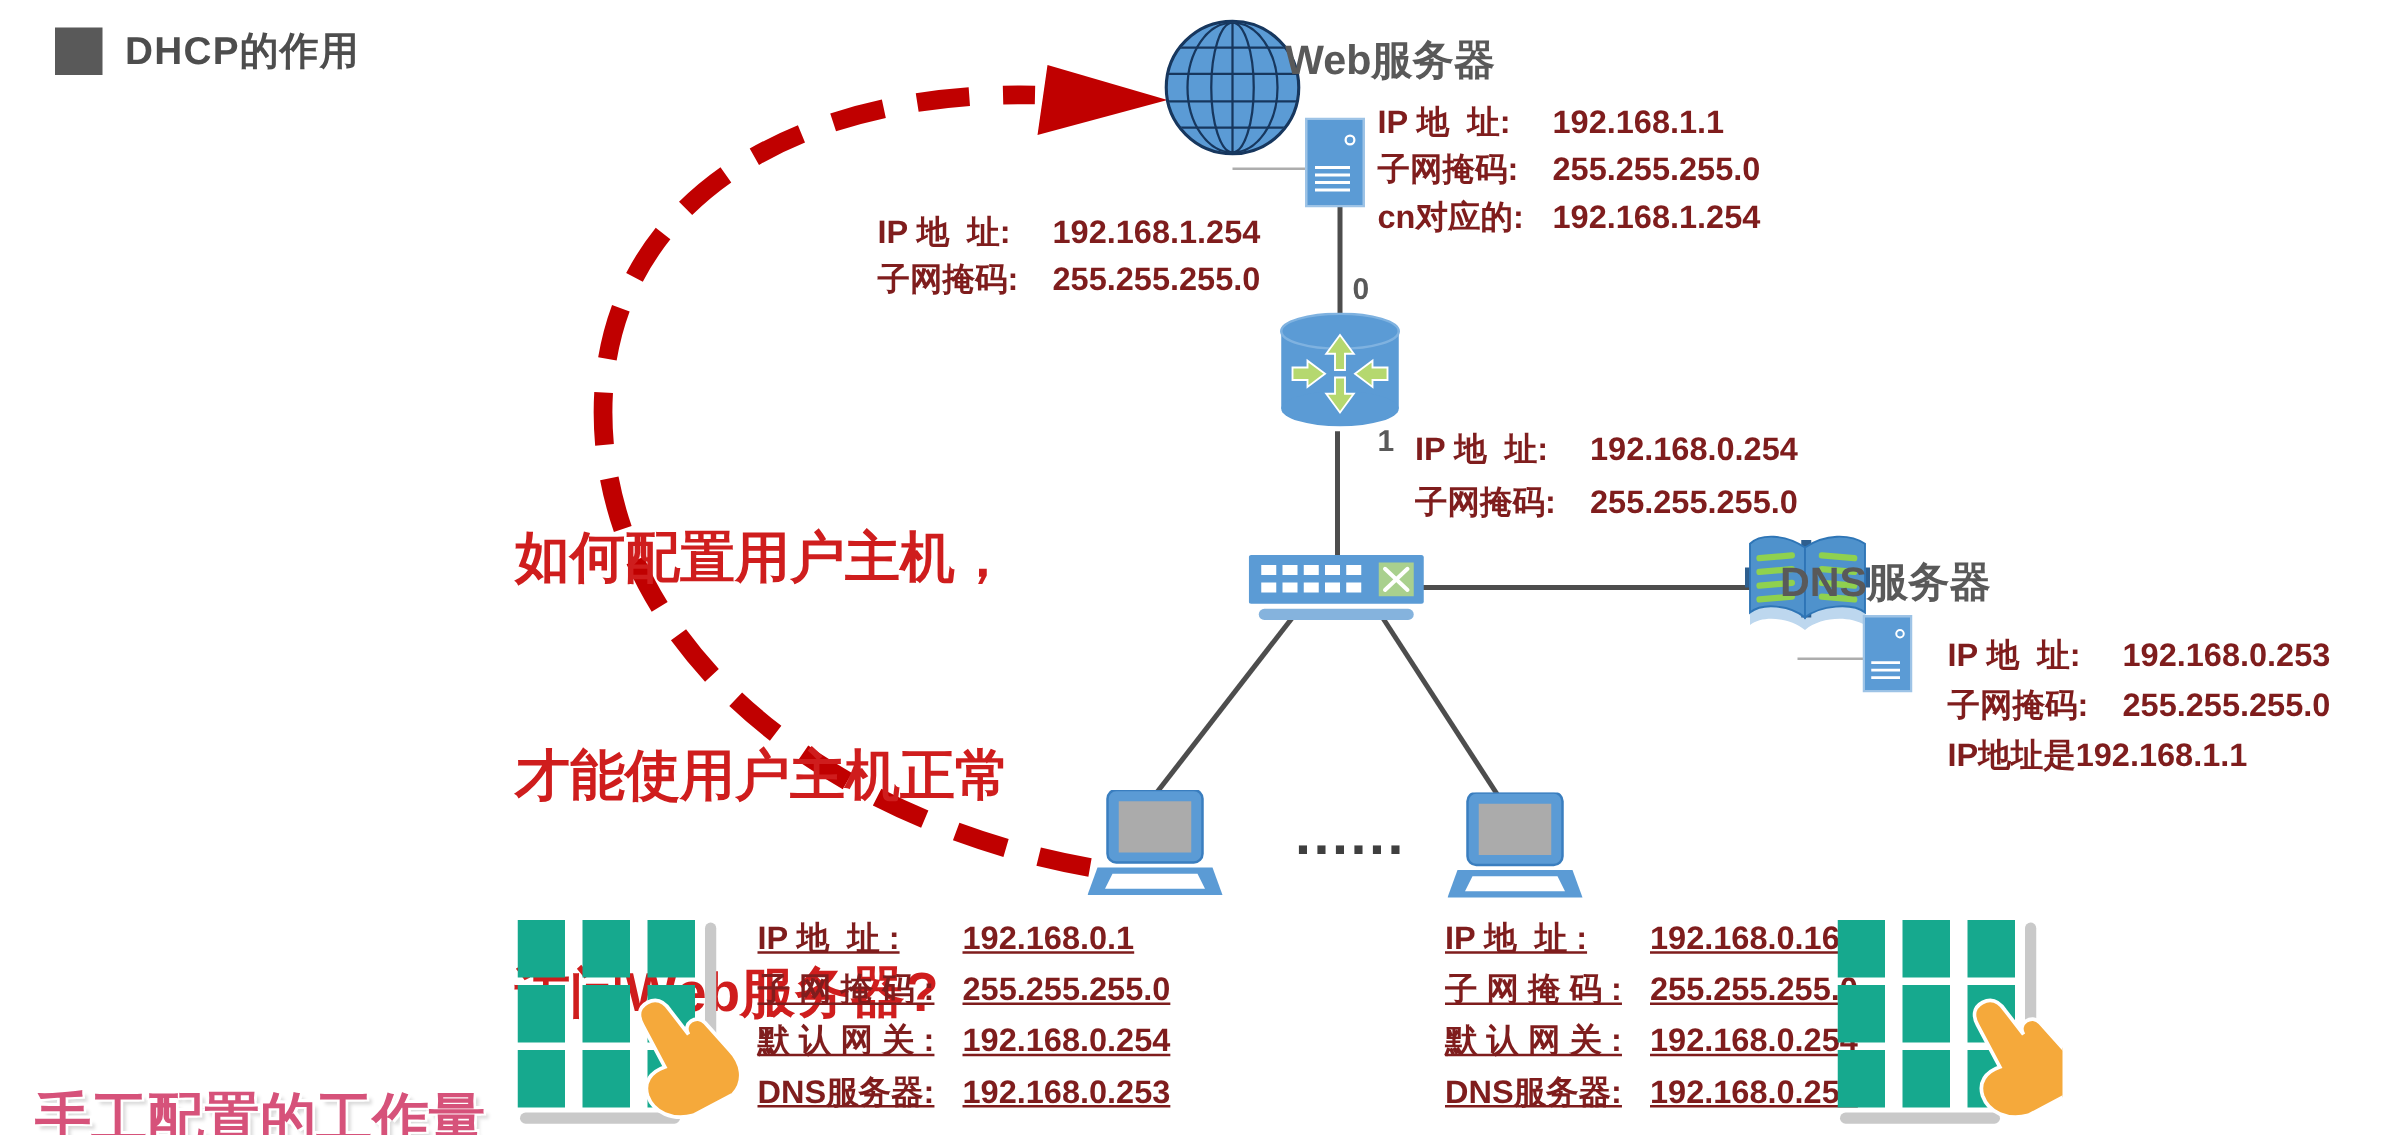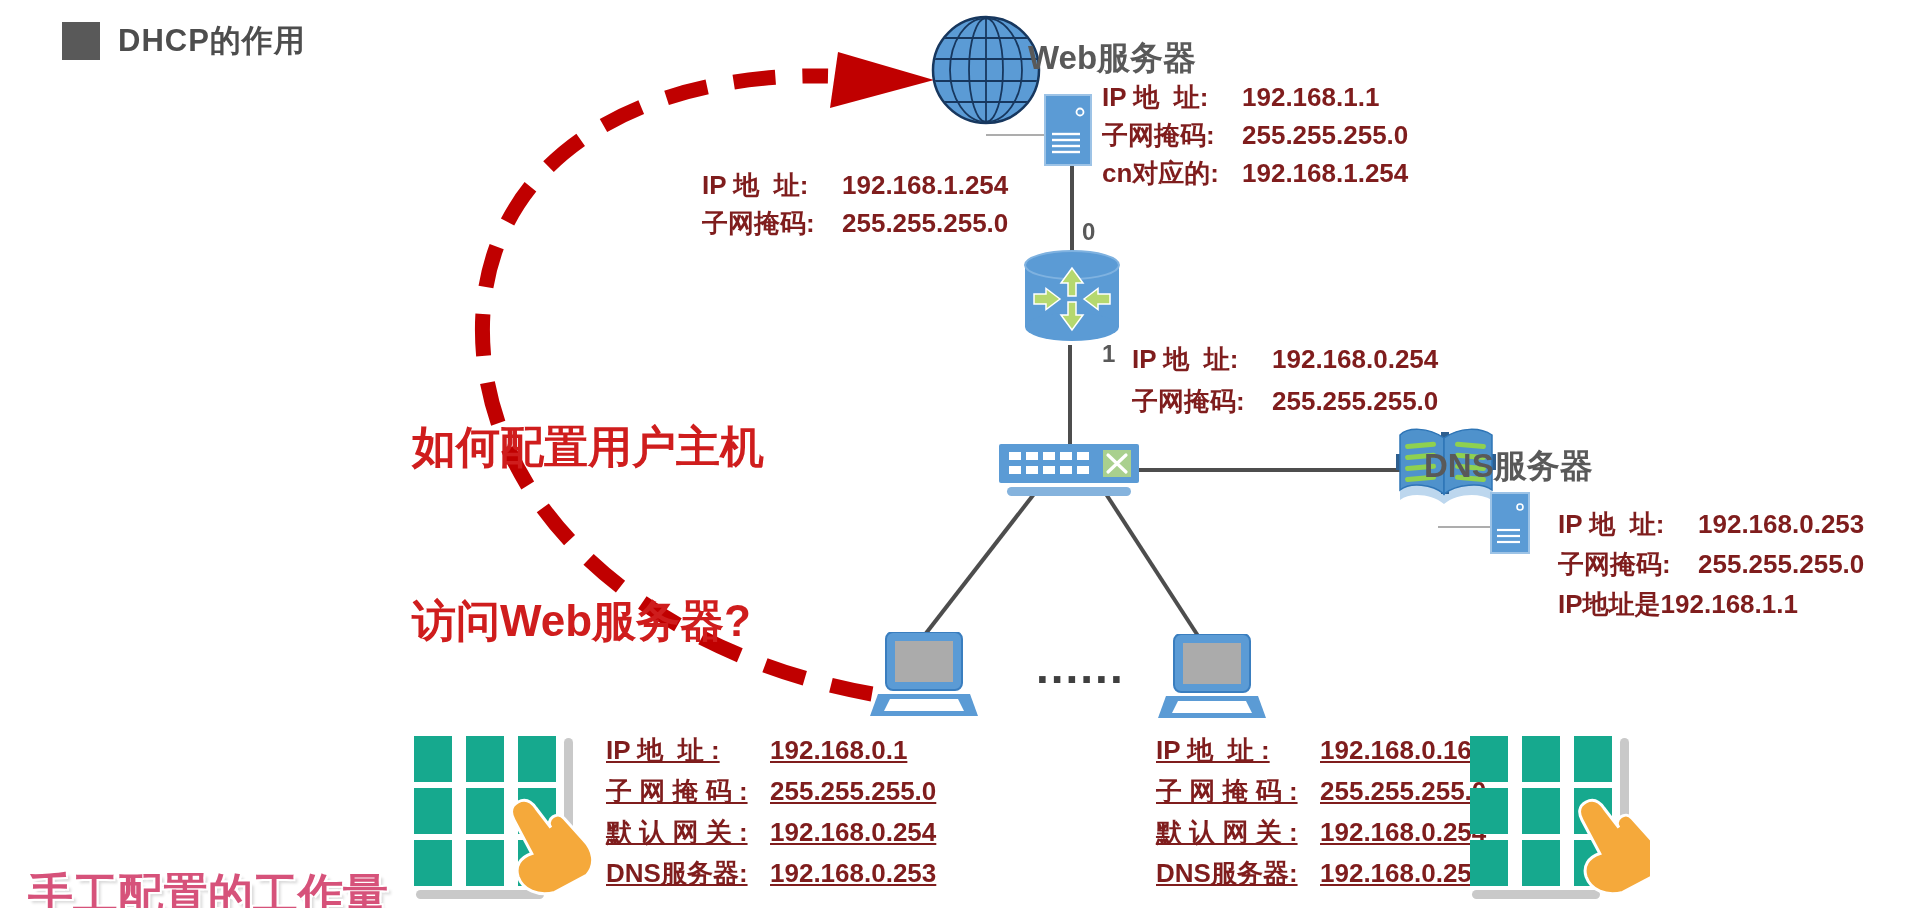--- a/index.html
+++ b/index.html
@@ -38,21 +38,21 @@
     <line x1="1070" y1="345" x2="1070" y2="448" stroke="#4d4d4d" stroke-width="4"></line>
     <line x1="1138" y1="470" x2="1428" y2="470" stroke="#4d4d4d" stroke-width="4"></line>
     <line x1="1034" y1="494" x2="920" y2="641" stroke="#4d4d4d" stroke-width="4"></line>
     <line x1="1106" y1="494" x2="1202" y2="642" stroke="#4d4d4d" stroke-width="4"></line>
     <g>
       <path d="M 872 694 C 690 662, 505 545, 484 360 C 465 175, 620 72, 828 76" fill="none" stroke="#c00000" stroke-width="15" stroke-dasharray="42 27"></path>
       <polygon points="838,52 830,108 934,80" fill="#c00000"></polygon>
     </g>
   </svg>
 
-  <div class="abs title-row" style="left:62px;top:20px;">
+  <div class="abs title-row" style="left:44px;top:20px;">
     <div class="title-square"></div>
     <div class="title-text">DHCP的作用</div>
   </div>
 
   <svg class="abs" style="left:930px;top:14px;" width="112" height="112" viewBox="0 0 112 112">
     <circle cx="56" cy="56" r="53" fill="#5b9bd5" stroke="#17375e" stroke-width="2.5"></circle>
     <clipPath id="gclip">
         <circle cx="56" cy="56" r="52"></circle>
       </clipPath>
     <g clip-path="url(#gclip)" stroke="#17375e" stroke-width="1.8" fill="none">
@@ -70,21 +70,21 @@
     <rect x="1" y="1" width="46" height="70" fill="#5b9bd5" stroke="#9dc3e6" stroke-width="2"></rect>
     <circle cx="36" cy="18" r="3.5" fill="none" stroke="#ffffff" stroke-width="1.8"></circle>
     <g stroke="#ffffff" stroke-width="2.4">
       <line x1="8" y1="40" x2="36" y2="40"></line>
       <line x1="8" y1="46" x2="36" y2="46"></line>
       <line x1="8" y1="52" x2="36" y2="52"></line>
       <line x1="8" y1="58" x2="36" y2="58"></line>
     </g>
   </svg>
 
-  <div class="abs heading" style="left:1028px;top:36px;">Web服务器</div>
+  <div class="abs heading" style="left:1028px;top:26px;">Web服务器</div>
   <div class="abs info w-srv" style="left:1102px;top:78px;">
     <div class="row">
         <span class="lbl">IP 地  址:</span>
         <span class="val">192.168.1.1</span>
       </div>
     <div class="row">
         <span class="lbl">子网掩码:</span>
         <span class="val">255.255.255.0</span>
       </div>
     <div class="row">
@@ -203,21 +203,22 @@
   <svg class="abs" style="left:1158px;top:634px;" width="110" height="88" viewBox="0 0 110 88">
     <rect x="16" y="0" width="76" height="58" rx="7" fill="#5b9bd5" stroke="#3a7ebf" stroke-width="2"></rect>
     <rect x="25" y="9" width="58" height="41" fill="#ababab"></rect>
     <path d="M8 62 L100 62 L108 84 L0 84 Z" fill="#5b9bd5"></path>
     <path d="M20 67 L88 67 L94 79 L14 79 Z" fill="#ffffff"></path>
   </svg>
 
   <div class="abs dots" style="left:1036px;top:640px;">......</div>
 
   <div class="abs question" style="left:412px;top:302px;">
-    <div>如何配置用户主机</div>
+    <div>如何配置用户主机，</div>
+    <div>才能使用户主机正常</div>
     <div>访问Web服务器?</div>
   </div>
 
   <div class="abs warning" style="left:28px;top:752px;">
     <div>手工配置的工作量</div>
     
   </div>
 
   <svg class="abs" style="left:414px;top:736px;" width="180" height="168" viewBox="0 0 180 168">
     <g fill="#16a98e">

